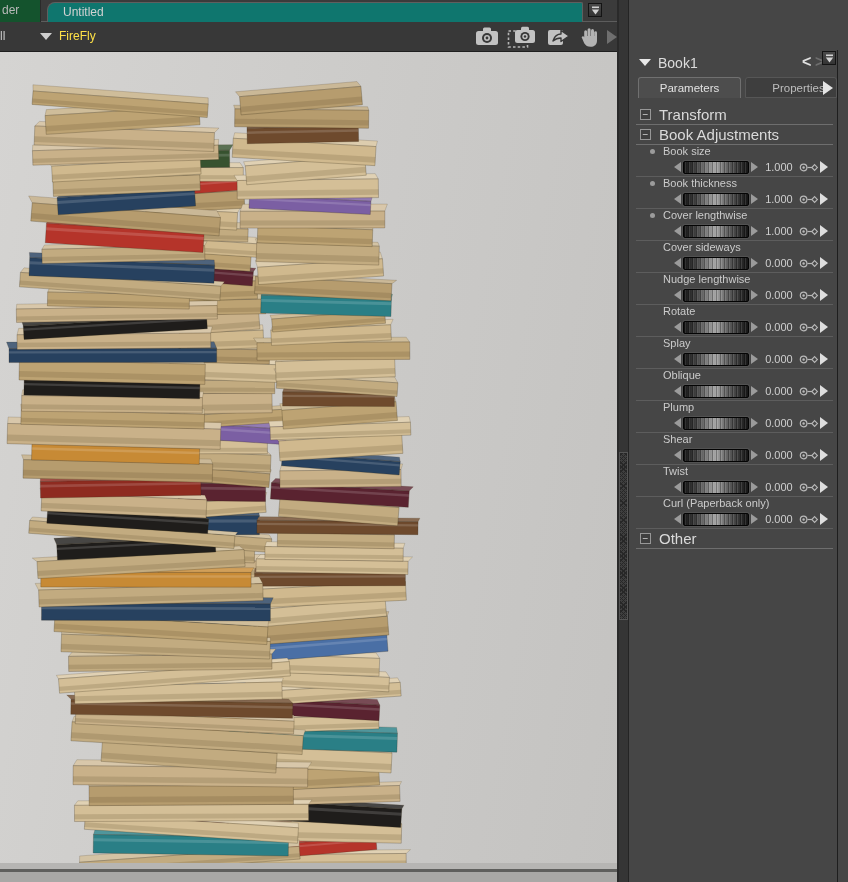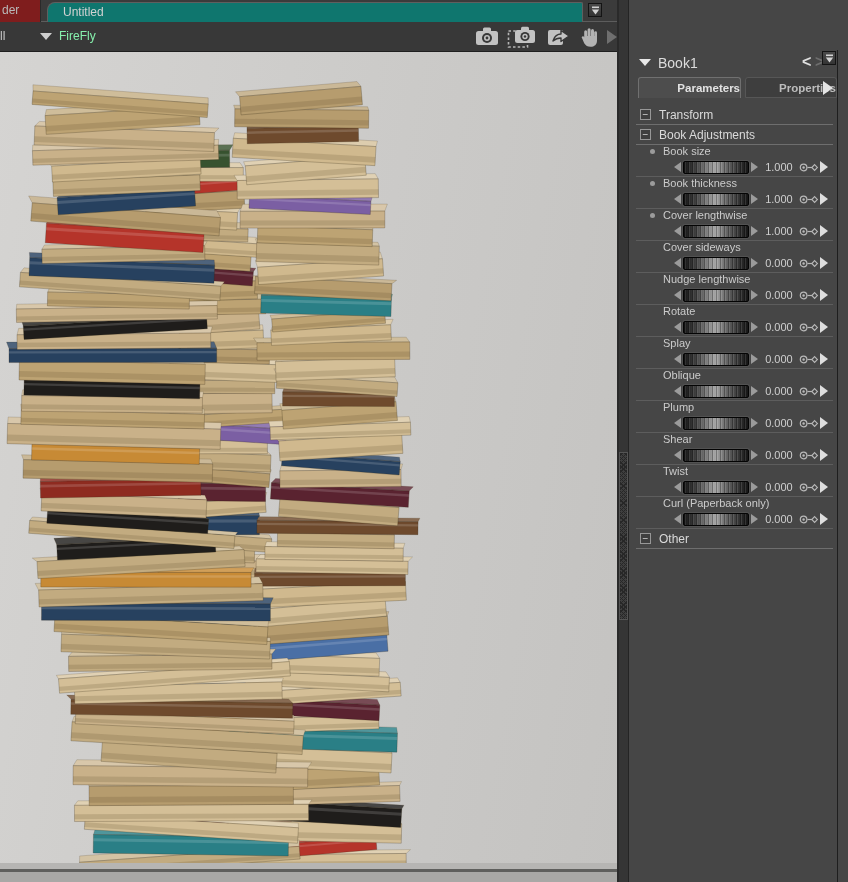--- a/index.html
+++ b/index.html
@@ -4,30 +4,30 @@
 <style>
   * { margin:0; padding:0; box-sizing:border-box; }
   html,body { width:848px; height:882px; overflow:hidden; background:#2a2a2a;
               font-family:"Liberation Sans", sans-serif; }
   #app { position:relative; width:848px; height:882px; background:#464646; overflow:hidden; }
 
   
   #bar1 { position:absolute; left:0; top:0; width:617px; height:22px;
           background:#3b3b3b; border-bottom:1px solid #5d5d5d; }
   .doc-tab-partial { position:absolute; left:0; top:0; width:41px; height:22px;
-          background:#7f1d1d; border-right:1px solid #2a2a2a; color:#b9b9b9;
+          background:#14532d; border-right:1px solid #2a2a2a; color:#b9b9b9;
           font-size:12px; line-height:21px; padding-left:2px; }
   .doc-tab { position:absolute; left:47px; top:2px; width:536px; height:20px;
           background:#0f766e; border:1px solid #5f5f5f; border-bottom:none;
           border-top-left-radius:8px; border-top-right-radius:2px;
           color:#d2d2d2; font-size:12px; line-height:19px; padding-left:15px; }
   #bar2 { position:absolute; left:0; top:22px; width:617px; height:30px;
           background:#383838; border-bottom:1px solid #1f1f1f; }
   .mode-partial { position:absolute; left:0; top:7px; color:#c9c9c9; font-size:12px; }
-  .renderer-dd { position:absolute; left:40px; top:7px; color:#86efac; font-size:12px; cursor:default; }
+  .renderer-dd { position:absolute; left:40px; top:7px; color:#fde047; font-size:12px; cursor:default; }
   .renderer-dd .tri { display:inline-block; width:0; height:0; border-left:6px solid transparent;
           border-right:6px solid transparent; border-top:7px solid #cfcfcf; margin-right:7px; }
 
   .mini-dd { position:absolute; width:14px; height:14px; background:linear-gradient(#4a4a4a,#343434);
           border:1px solid #141414; display:flex; align-items:center; justify-content:center; }
   .mini-dd svg { display:block; }
 
   
   .tool { position:absolute; top:3px; }
   .tool svg { display:block; }
@@ -56,36 +56,36 @@
   .panel-header { position:absolute; left:0; top:0; width:100%; height:27px; }
   .panel-header .tri { position:absolute; left:9px; top:9px; width:0; height:0;
           border-left:6px solid transparent; border-right:6px solid transparent;
           border-top:7px solid #e8e8e8; }
   .panel-title { position:absolute; left:28px; top:5px; font-size:14px; color:#dcdcdc; }
   .nav-prev { position:absolute; left:172px; top:3px; font-size:16px; font-weight:bold; color:#e0e0e0; }
   .nav-next { position:absolute; left:185px; top:3px; font-size:16px; font-weight:bold; color:#6e6e6e; }
   .panel-header .mini-dd { right:1px; top:1px; }
 
   .tabbar { position:absolute; left:0; top:27px; width:100%; height:21px; }
-  .tab { position:absolute; top:0; height:21px; font-size:11.5px; text-align:right;
-          line-height:20px; border-top-left-radius:3px; border-top-right-radius:3px;font-weight:bold; }
+  .tab { position:absolute; top:0; height:21px; font-size:11.5px; text-align:center;
+          line-height:20px; border-top-left-radius:3px; border-top-right-radius:3px; }
   .tab.active { left:8px; width:103px; background:#4d4d4d; border:1px solid #707070;
           border-bottom:none; color:#e2e2e2; }
   .tab.inactive { left:115px; width:92px; background:#3e3e3e; border:1px solid #565656; color:#bdbdbd;padding-left:15px; }
   .tab-more { position:absolute; right:4px; top:4px; width:0; height:0;
           border-top:7px solid transparent; border-bottom:7px solid transparent;
           border-left:10px solid #e4e4e4; }
 
   .panel-body { position:absolute; left:0; top:48px; width:100%; }
   .section-row { position:relative; height:20px; margin:0 4px 0 6px;
           border-bottom:1px solid rgba(255,255,255,0.22);
           display:flex; align-items:center; }
   .collapse-box { width:11px; height:11px; border:1px solid #979797; background:#3f3f3f;
           color:#d9d9d9; font-size:10px; line-height:9px; text-align:center; margin:0 8px 0 4px; }
-  .section-label { font-size:12px; color:#dadada; }
+  .section-label { font-size:15px; color:#dadada; }
 
   .dial-row { position:relative; height:32px; margin:0 4px 0 6px;
           border-bottom:1px solid rgba(255,255,255,0.13); }
   .dial-bullet { position:absolute; left:14px; top:4px; width:5px; height:5px;
           border-radius:50%; background:#9b9b9b; }
   .dial-label { position:absolute; left:27px; top:0px; font-size:11px; color:#cbcbcb; white-space:nowrap; }
   .dial-slider-line { position:absolute; left:38px; top:13px; right:0; height:18px;
           display:flex; align-items:center; }
   .arrL { width:0; height:0; border-top:5px solid transparent; border-bottom:5px solid transparent;
           border-right:7px solid #9b9b9b; margin-right:2px; }

